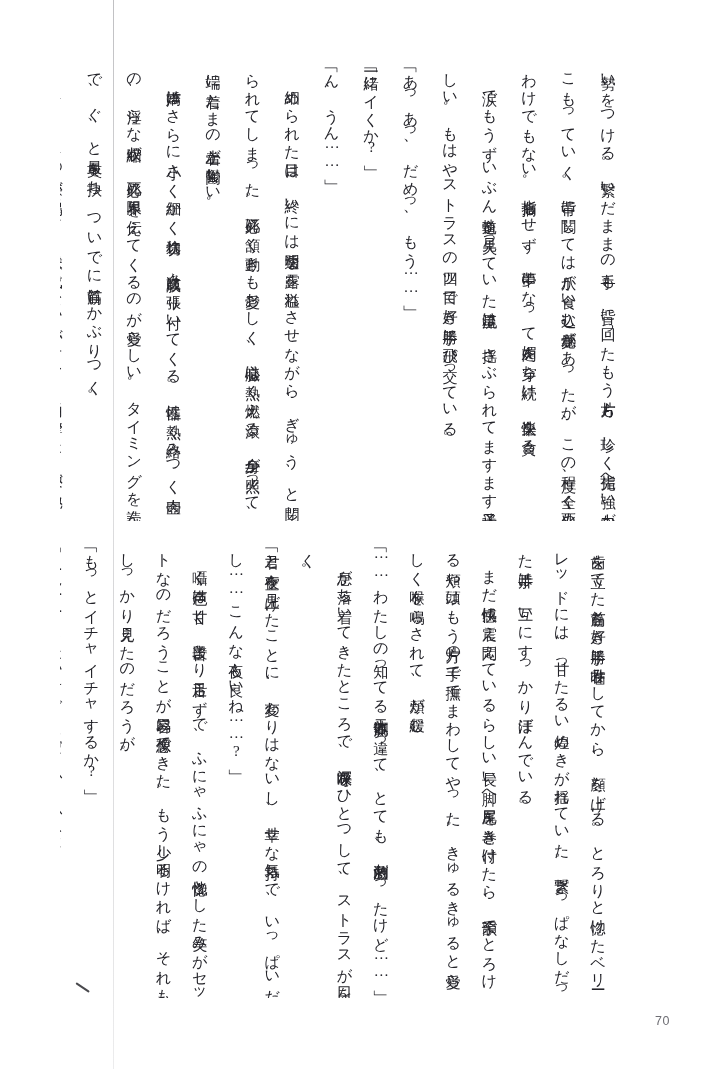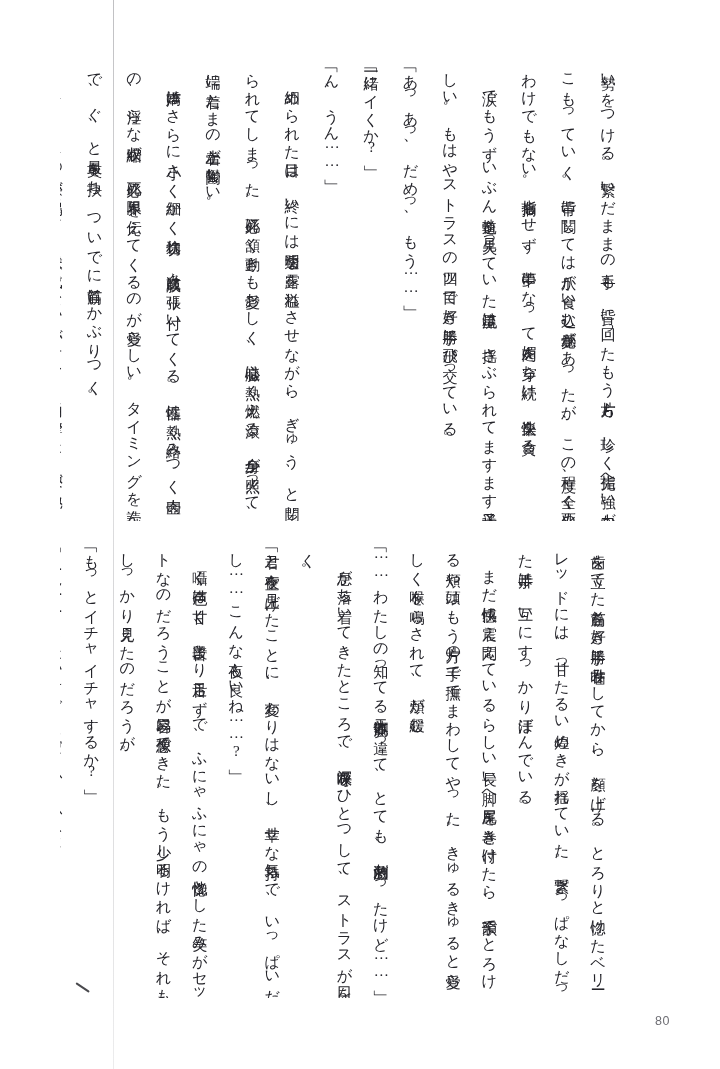--- a/index.html
+++ b/index.html
@@ -116,15 +116,15 @@
 　まだ快感に震え悶えているらしい長い脚へ尻尾を巻き付けたら、余韻でとろける頬や頭はもう片方の手で撫でまわしてやった。きゅるきゅると愛らしく喉を鳴らされて、頬が緩む。
 「……わたしの知ってる天体観測と違って、とても、刺激的だったけど……」
 　息が落ち着いてきたところで、深呼吸をひとつして、ストラスが口を開く。
 「君と夜空を見上げたことに、変わりはないし、幸せな気持ちで、いっぱいだし……こんな夜も良いね……?」
 　囁く声色は甘く、普段より舌足らずで、ふにゃふにゃの恍惚とした笑みがセットなのだろうことが容易に想像できた。もう少し明るければ、それもしっかり見えたのだろうが。
 「もっとイチャイチャするか?」
 「うーん……したいけど、帰ってからかな」
 「りゅーせーぐんはもう良いのかよ」
 　空を見上げる四ツ目を覗き込みつつ、問う。汗や精液にまみれた状態ではそう長く天体観測など続けられないのはわかっていたが、念のためだ。</div>
 
-  <div class="page-number">80</div>
+  <div class="page-number">70</div>
 
 </div>
 
 </body></html>

